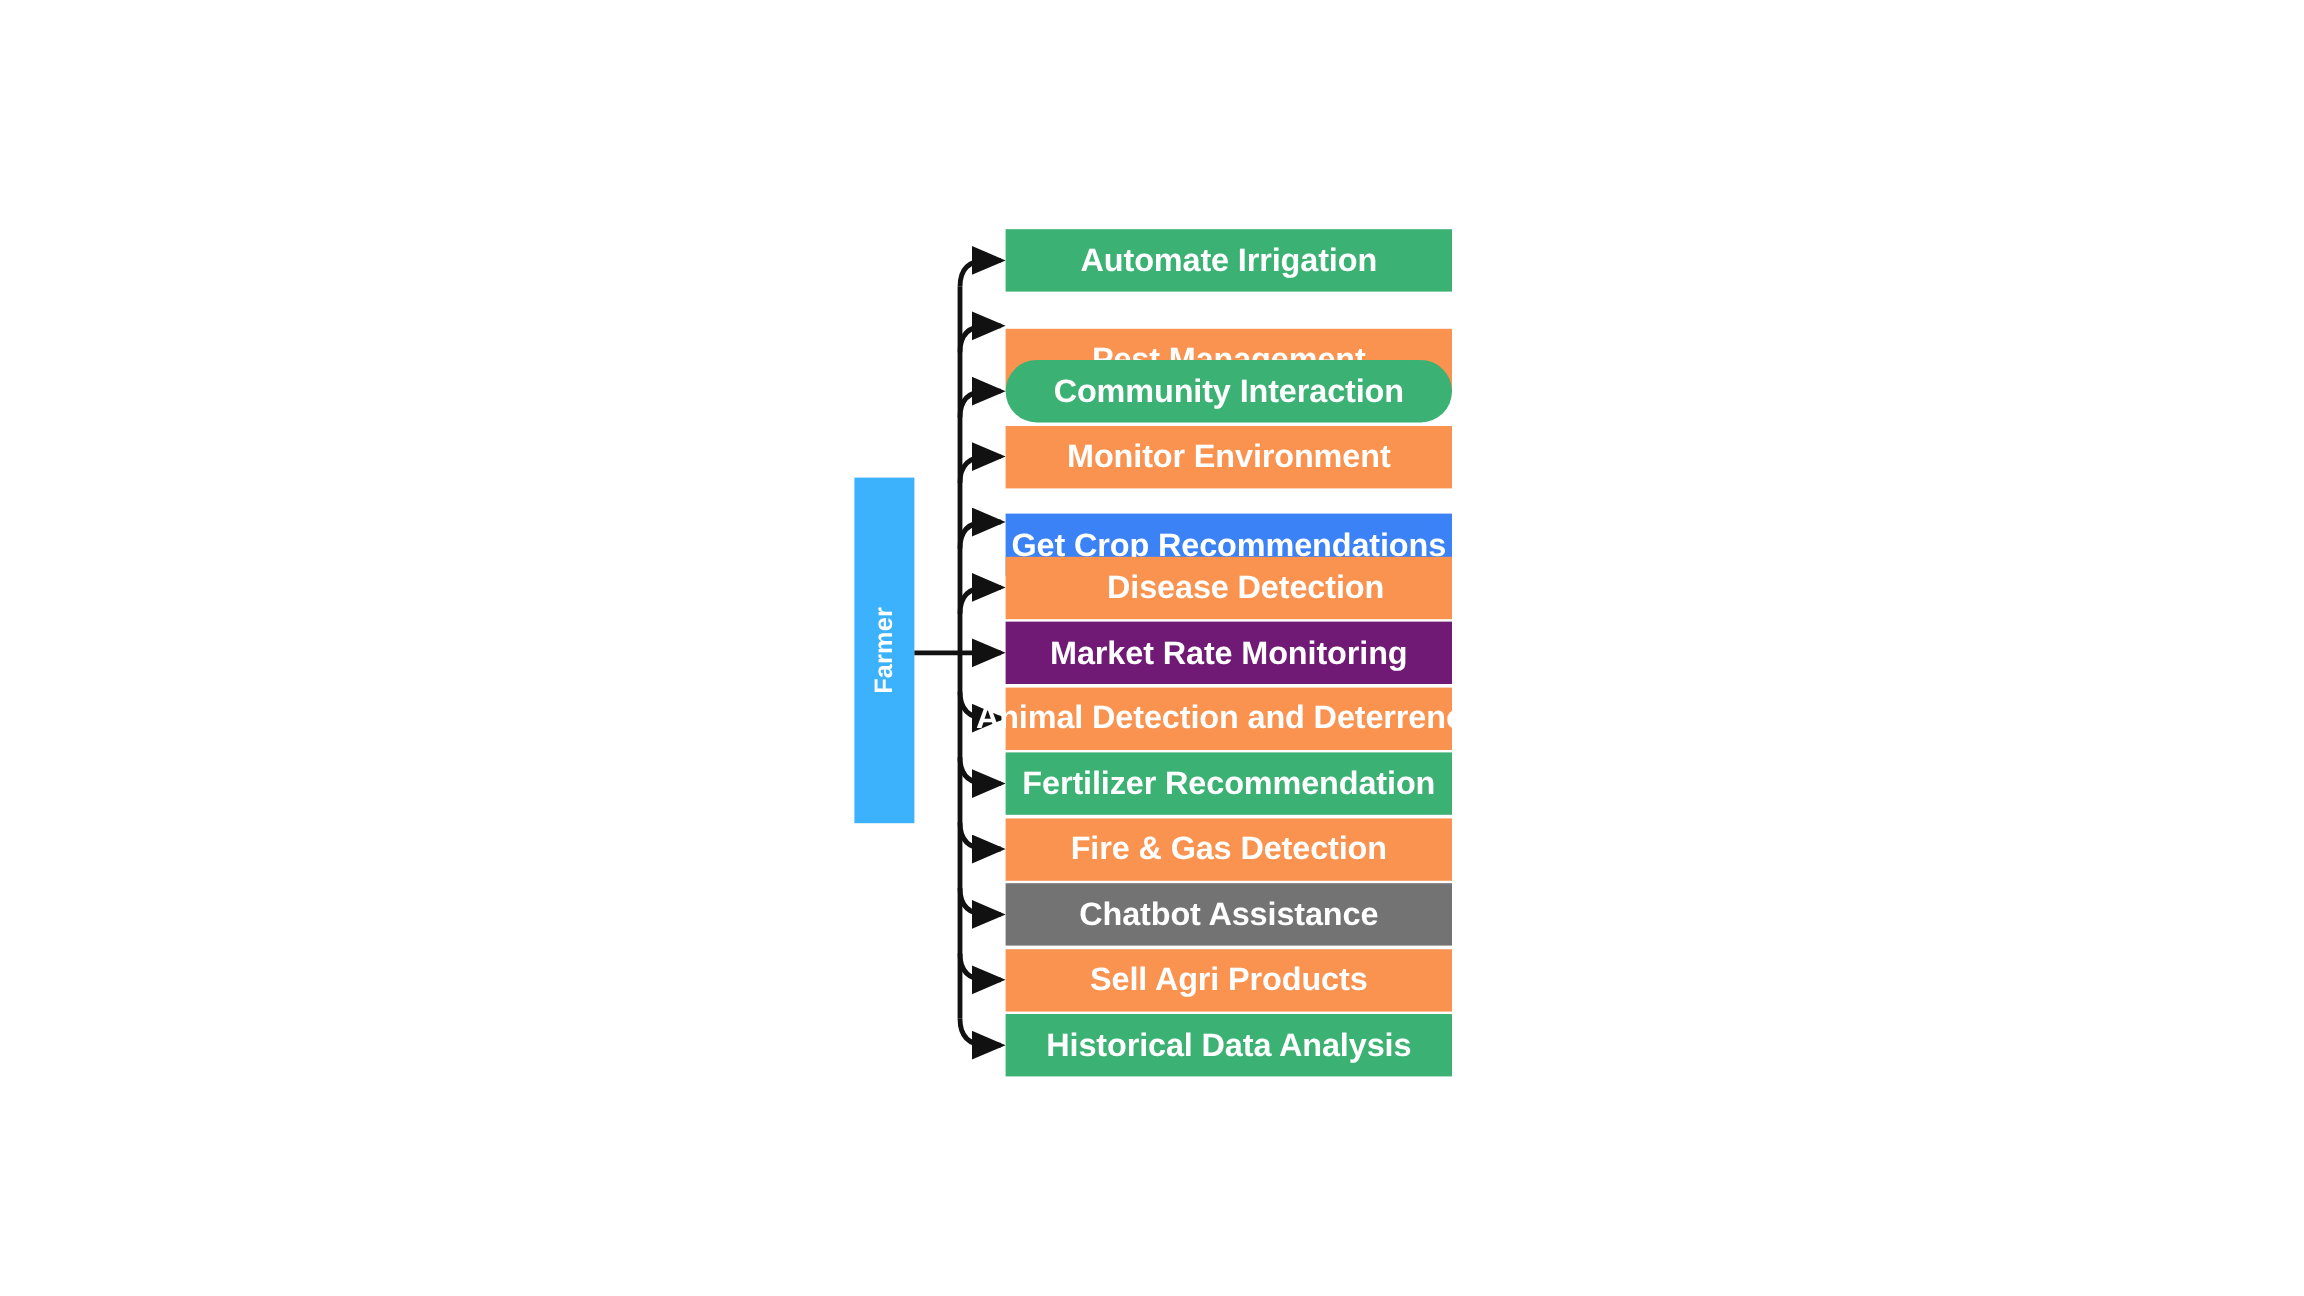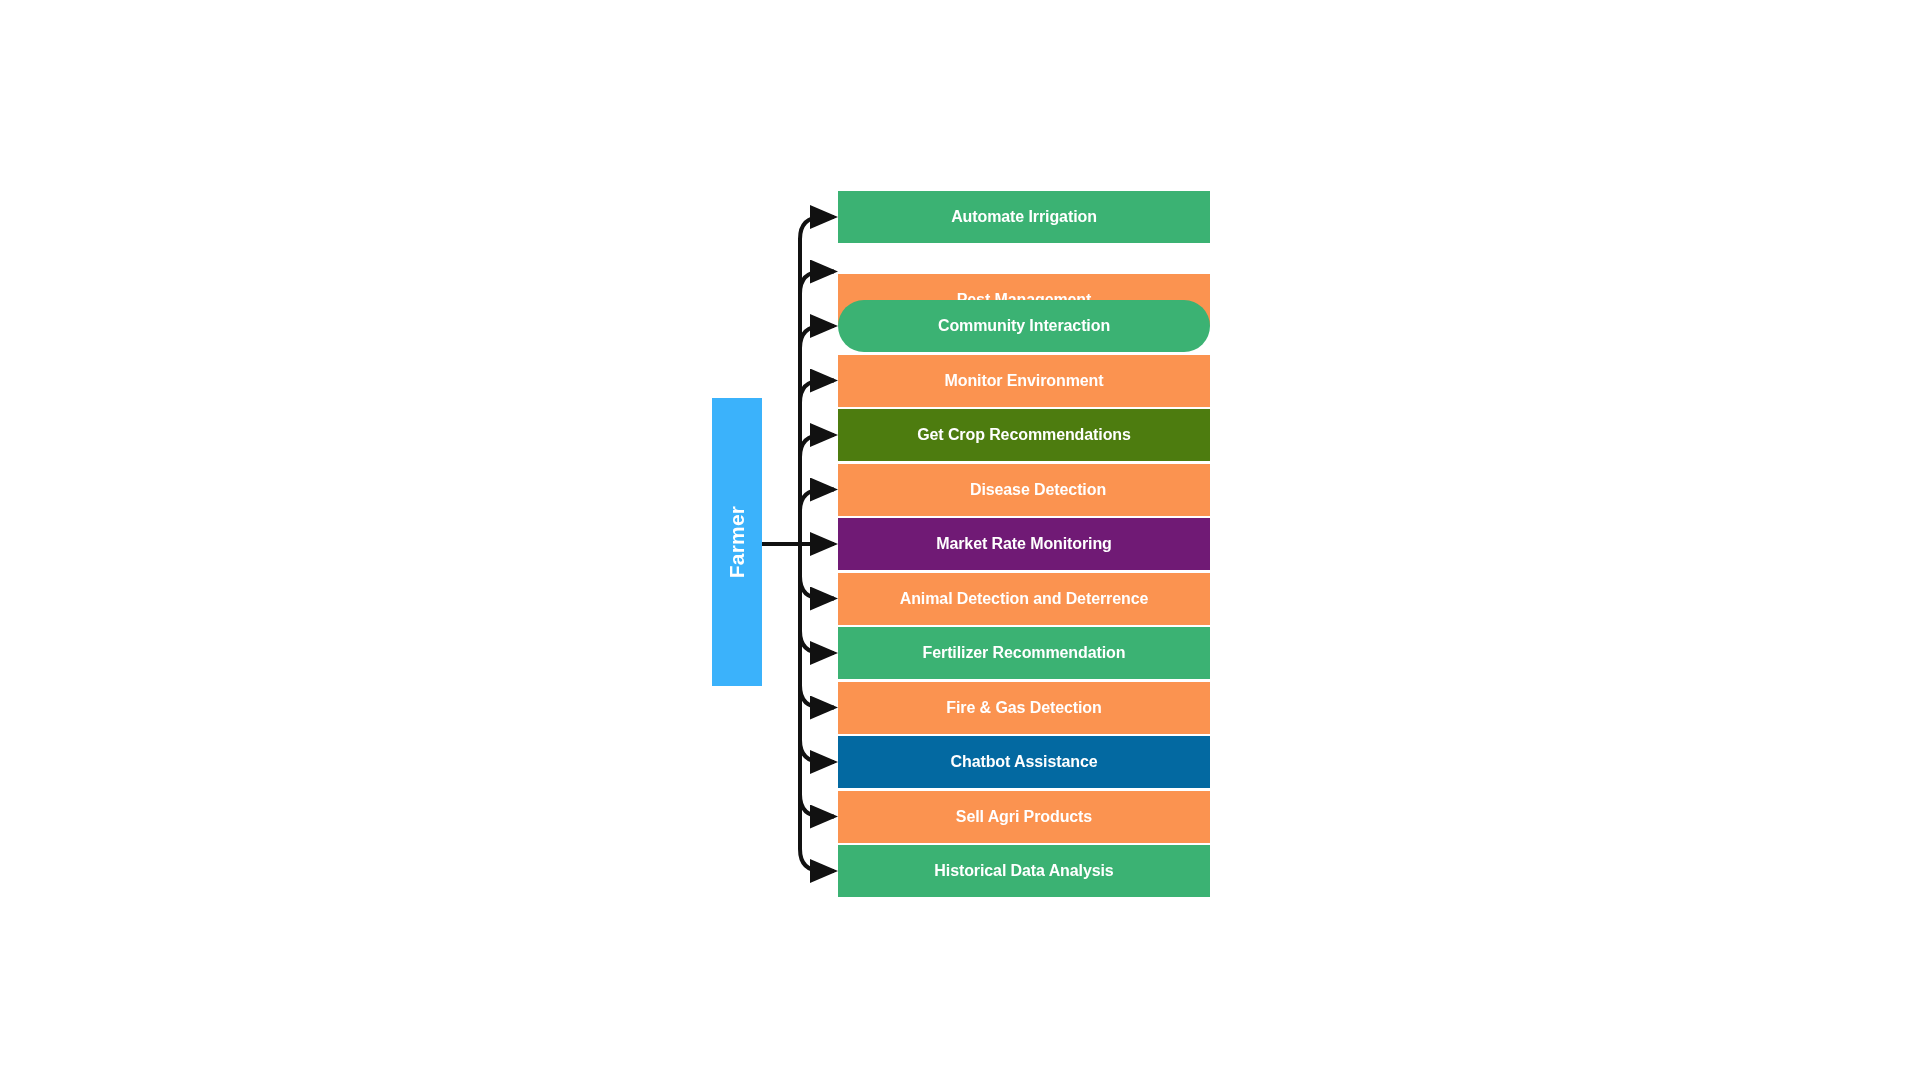--- a/index.html
+++ b/index.html
@@ -59,21 +59,21 @@
     left: 838px;
     width: 372px;
     height: 52px;
     display: flex;
     align-items: center;
     justify-content: center;
     box-sizing: border-box;
   }
   .feature-label {
     color: #ffffff;
-    font-size: 16px;
+    font-size: 27px;
     font-weight: bold;
     line-height: 1;
     white-space: nowrap;
     letter-spacing: -0.1px;
     text-align: left;
     font-family: "Liberation Sans", sans-serif;
   }
 </style>
 </head>
 <body>
@@ -115,39 +115,39 @@
       </div>
       <div class="feature-box" style="top: 245.5px; background: rgb(251, 147, 80); margin-top: 28px;">
         <span class="feature-label">Pest Management</span>
       </div>
       <div class="feature-box" style="top: 300px; background: rgb(59, 178, 115); border-radius: 26px;">
         <span class="feature-label">Community Interaction</span>
       </div>
       <div class="feature-box" style="top: 354.5px; background: rgb(251, 147, 80);">
         <span class="feature-label">Monitor Environment</span>
       </div>
-      <div class="feature-box" style="top: 409px; background: #4d7c0f;">
+      <div class="feature-box" style="top: 428px; background: #3b82f6;">
         <span class="feature-label">Get Crop Recommendations</span>
       </div>
       <div class="feature-box" style="top: 463.5px; background: rgb(251, 147, 80); padding-left: 28px;">
         <span class="feature-label">Disease Detection</span>
       </div>
       <div class="feature-box" style="top: 518px; background: #701a75;">
         <span class="feature-label">Market Rate Monitoring</span>
       </div>
       <div class="feature-box" style="top: 572.5px; background: rgb(251, 147, 80);">
         <span class="feature-label">Animal Detection and Deterrence</span>
       </div>
       <div class="feature-box" style="top: 627px; background: rgb(59, 178, 115);">
         <span class="feature-label">Fertilizer Recommendation</span>
       </div>
       <div class="feature-box" style="top: 681.5px; background: rgb(251, 147, 80);">
         <span class="feature-label">Fire &amp; Gas Detection</span>
       </div>
-      <div class="feature-box" style="top: 736px; background: #0369a1;">
+      <div class="feature-box" style="top: 736px; background: #737373;">
         <span class="feature-label">Chatbot Assistance</span>
       </div>
       <div class="feature-box" style="top: 790.5px; background: rgb(251, 147, 80);">
         <span class="feature-label">Sell Agri Products</span>
       </div>
       <div class="feature-box" style="top: 845px; background: rgb(59, 178, 115);">
         <span class="feature-label">Historical Data Analysis</span>
       </div>
     </div>
 

